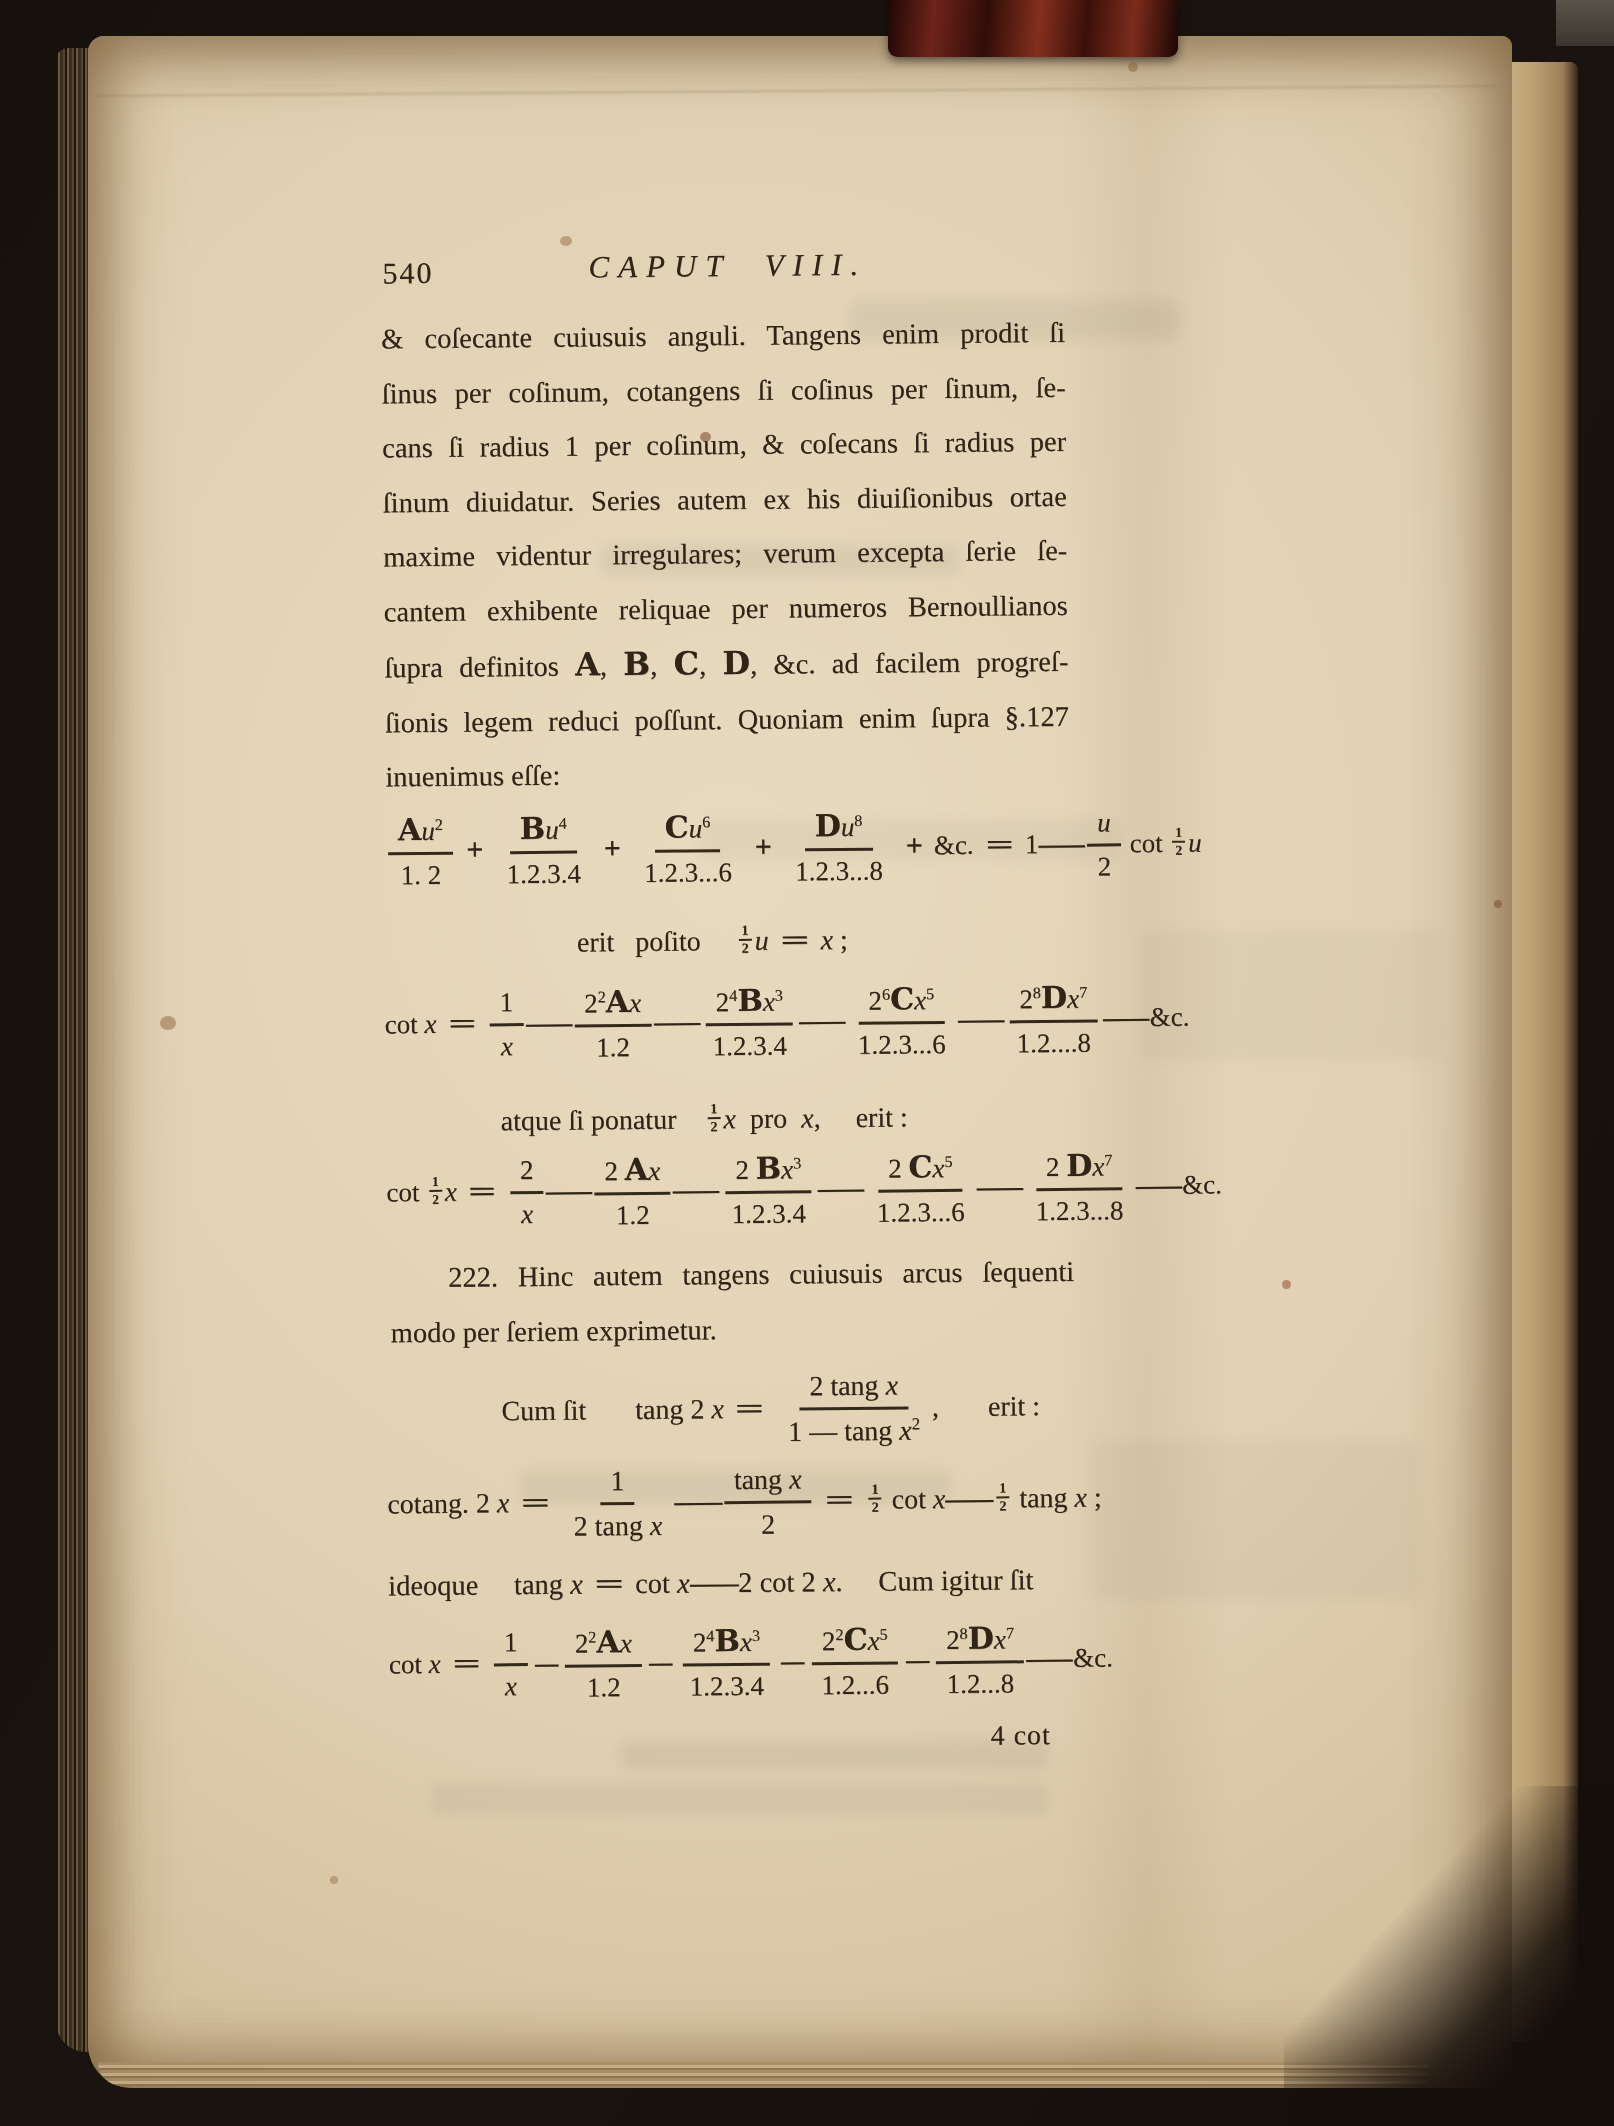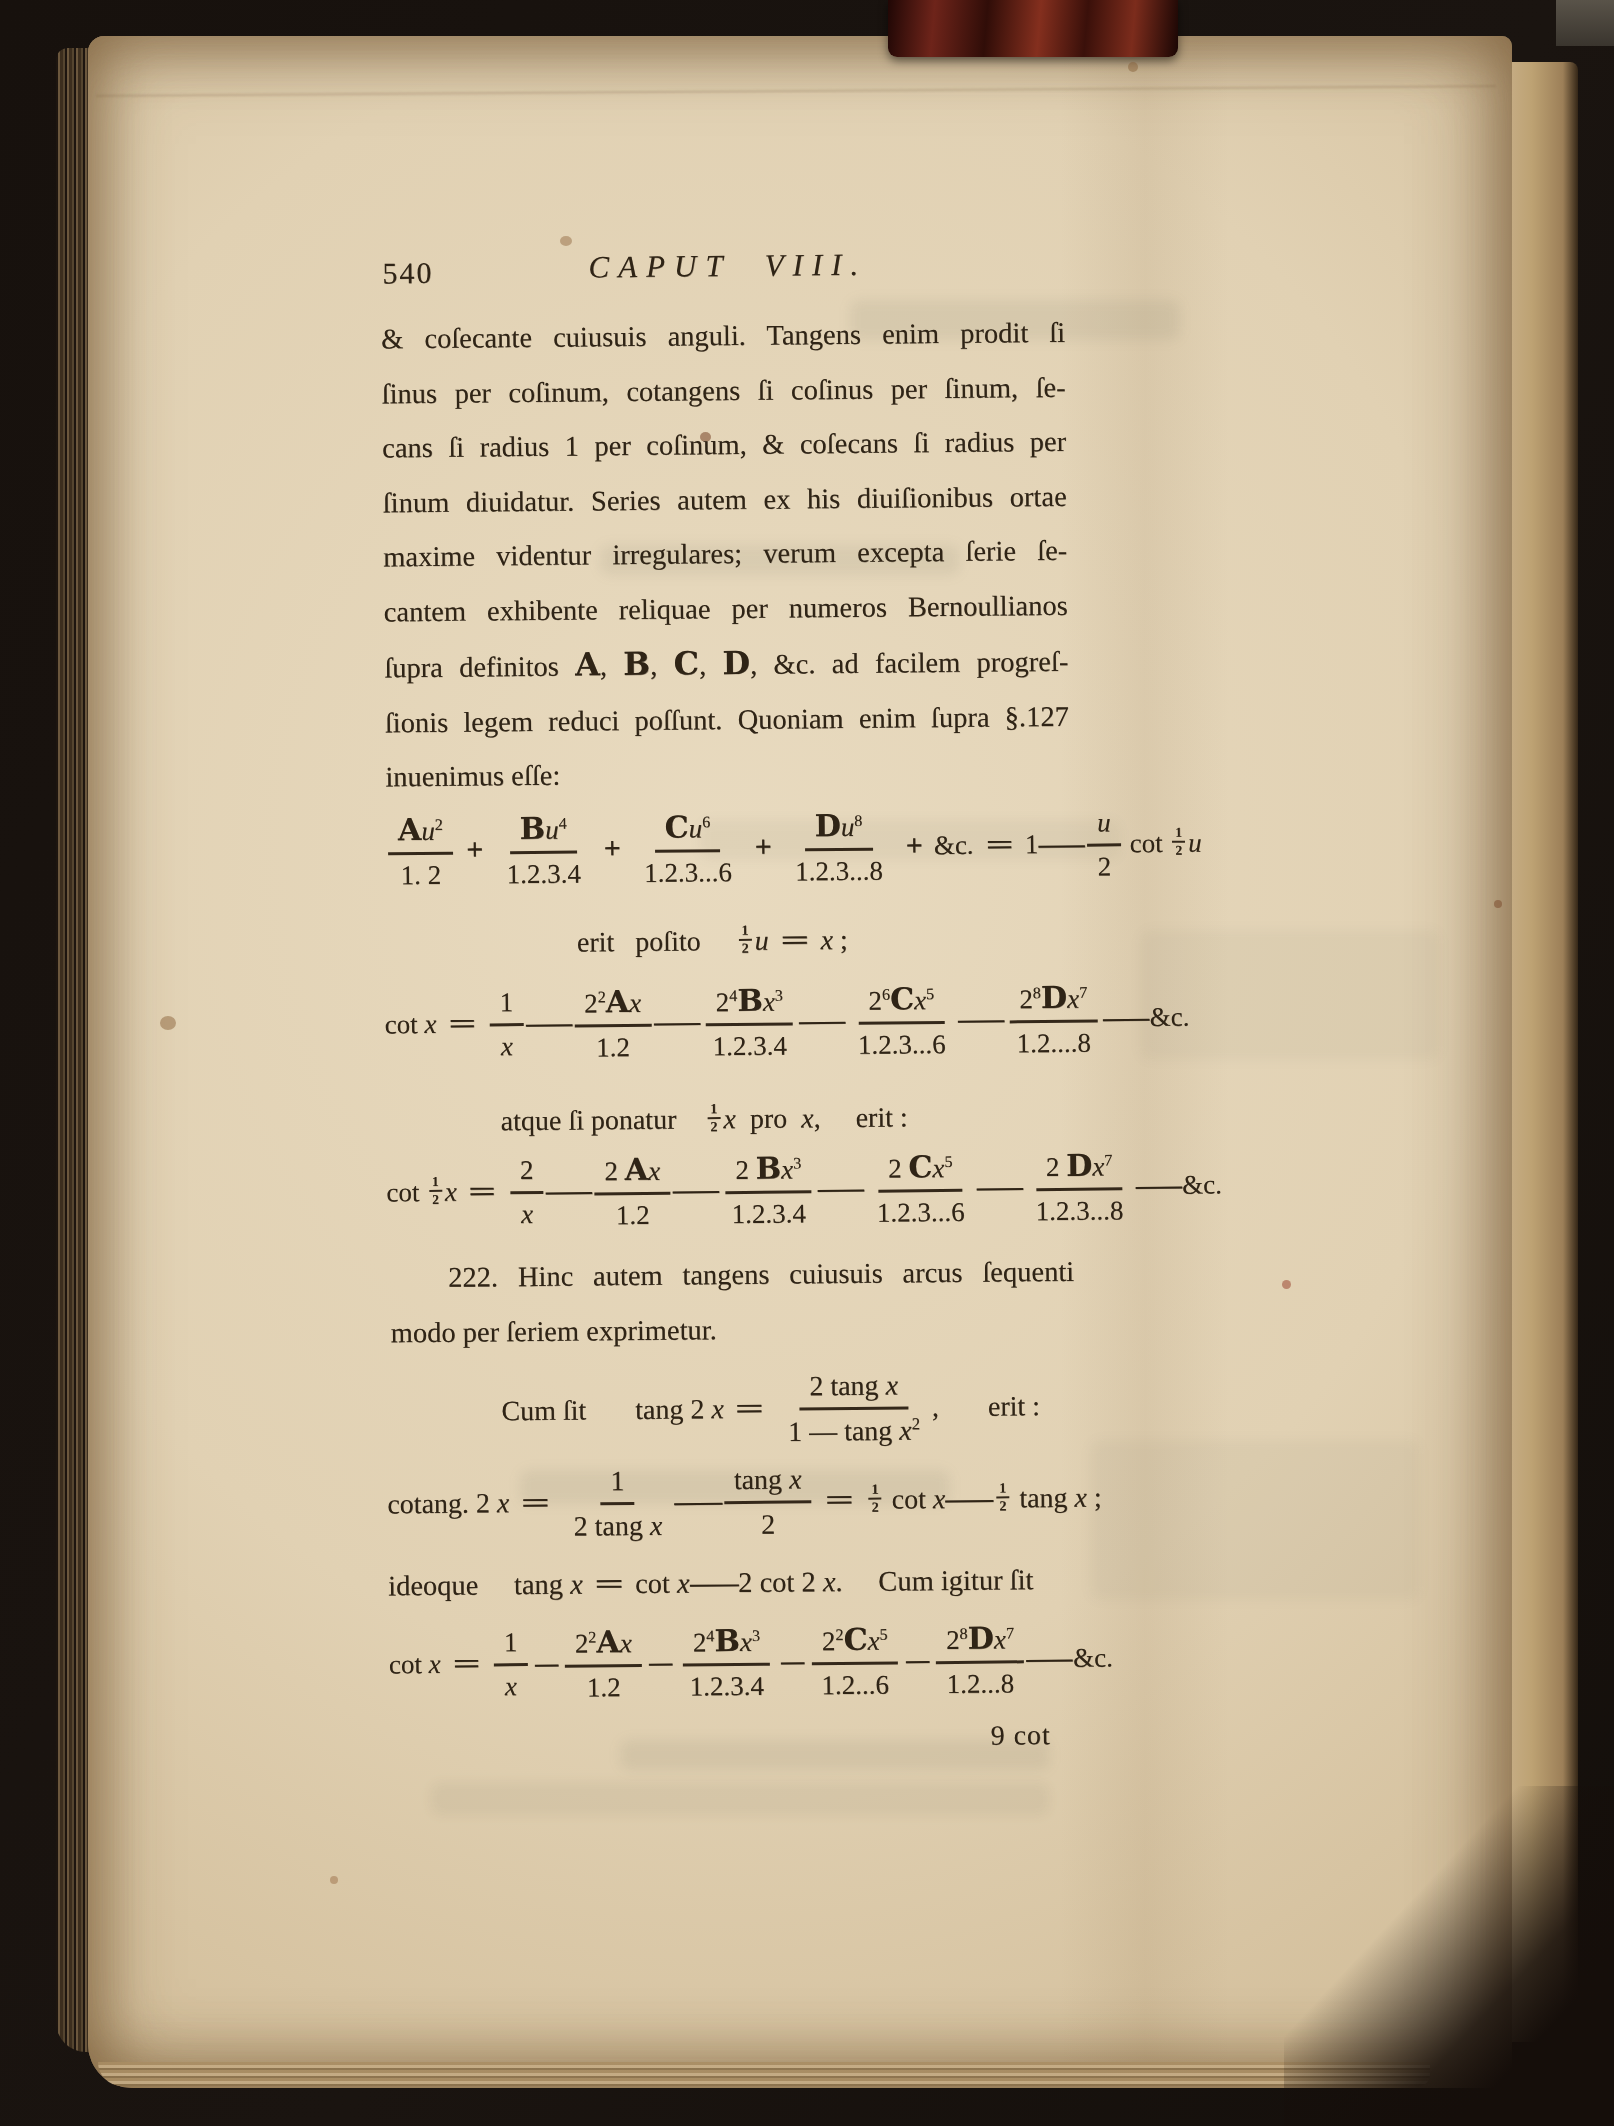--- a/index.html
+++ b/index.html
@@ -139,18 +139,18 @@
     </div>
 
     <div class="fline fcumsit">Cum ſit       tang 2 <span class="iv">x</span><span class="op op-eq">=</span><span class="frac"><span class="fn">2 tang <span class="iv">x</span></span><span class="fd">1 — tang <span class="iv">x</span><sup>2</sup></span></span>,       erit :</div>
 
     <div class="fline fcotang">cotang. 2 <span class="iv">x</span><span class="op op-eq">=</span><span class="frac"><span class="fn">1</span><span class="fd">2 tang <span class="iv">x</span></span></span><span class="op op-minus">—</span><span class="frac"><span class="fn">tang <span class="iv">x</span></span><span class="fd">2</span></span><span class="op op-eq">=</span><span class="sfrac"><span class="sn">1</span><span class="sd">2</span></span> cot <span class="iv">x</span><span class="op op-minus">—</span><span class="sfrac"><span class="sn">1</span><span class="sd">2</span></span> tang <span class="iv">x</span> ;</div>
 
     <div class="fline fideoque">ideoque     tang <span class="iv">x</span><span class="op op-eq">=</span>cot <span class="iv">x</span><span class="op op-minus">—</span>2 cot 2 <span class="iv">x</span>.     Cum igitur ſit</div>
 
     <div class="fline fcotx2">cot <span class="iv">x</span><span class="op op-eq">=</span><span class="frac"><span class="fn">1</span><span class="fd"><span class="iv">x</span></span></span><span class="op op-minus">–</span><span class="frac"><span class="fn">2<sup>2</sup><span class="frak">A</span><span class="iv">x</span></span><span class="fd">1.2</span></span><span class="op op-minus">–</span><span class="frac"><span class="fn">2<sup>4</sup><span class="frak">B</span><span class="iv">x</span><sup>3</sup></span><span class="fd">1.2.3.4</span></span><span class="op op-minus">–</span><span class="frac"><span class="fn">2<sup>2</sup><span class="frak">C</span><span class="iv">x</span><sup>5</sup></span><span class="fd">1.2...6</span></span><span class="op op-minus">–</span><span class="frac"><span class="fn">2<sup>8</sup><span class="frak">D</span><span class="iv">x</span><sup>7</sup></span><span class="fd">1.2...8</span></span><span class="op op-minus">—</span>&amp;c.</div>
 
-    <div class="catchword">9 cot</div>
+    <div class="catchword">4 cot</div>
 
   </div>
 
   <div class="shadow-br"></div>
 </div>
 
 </body></html>

